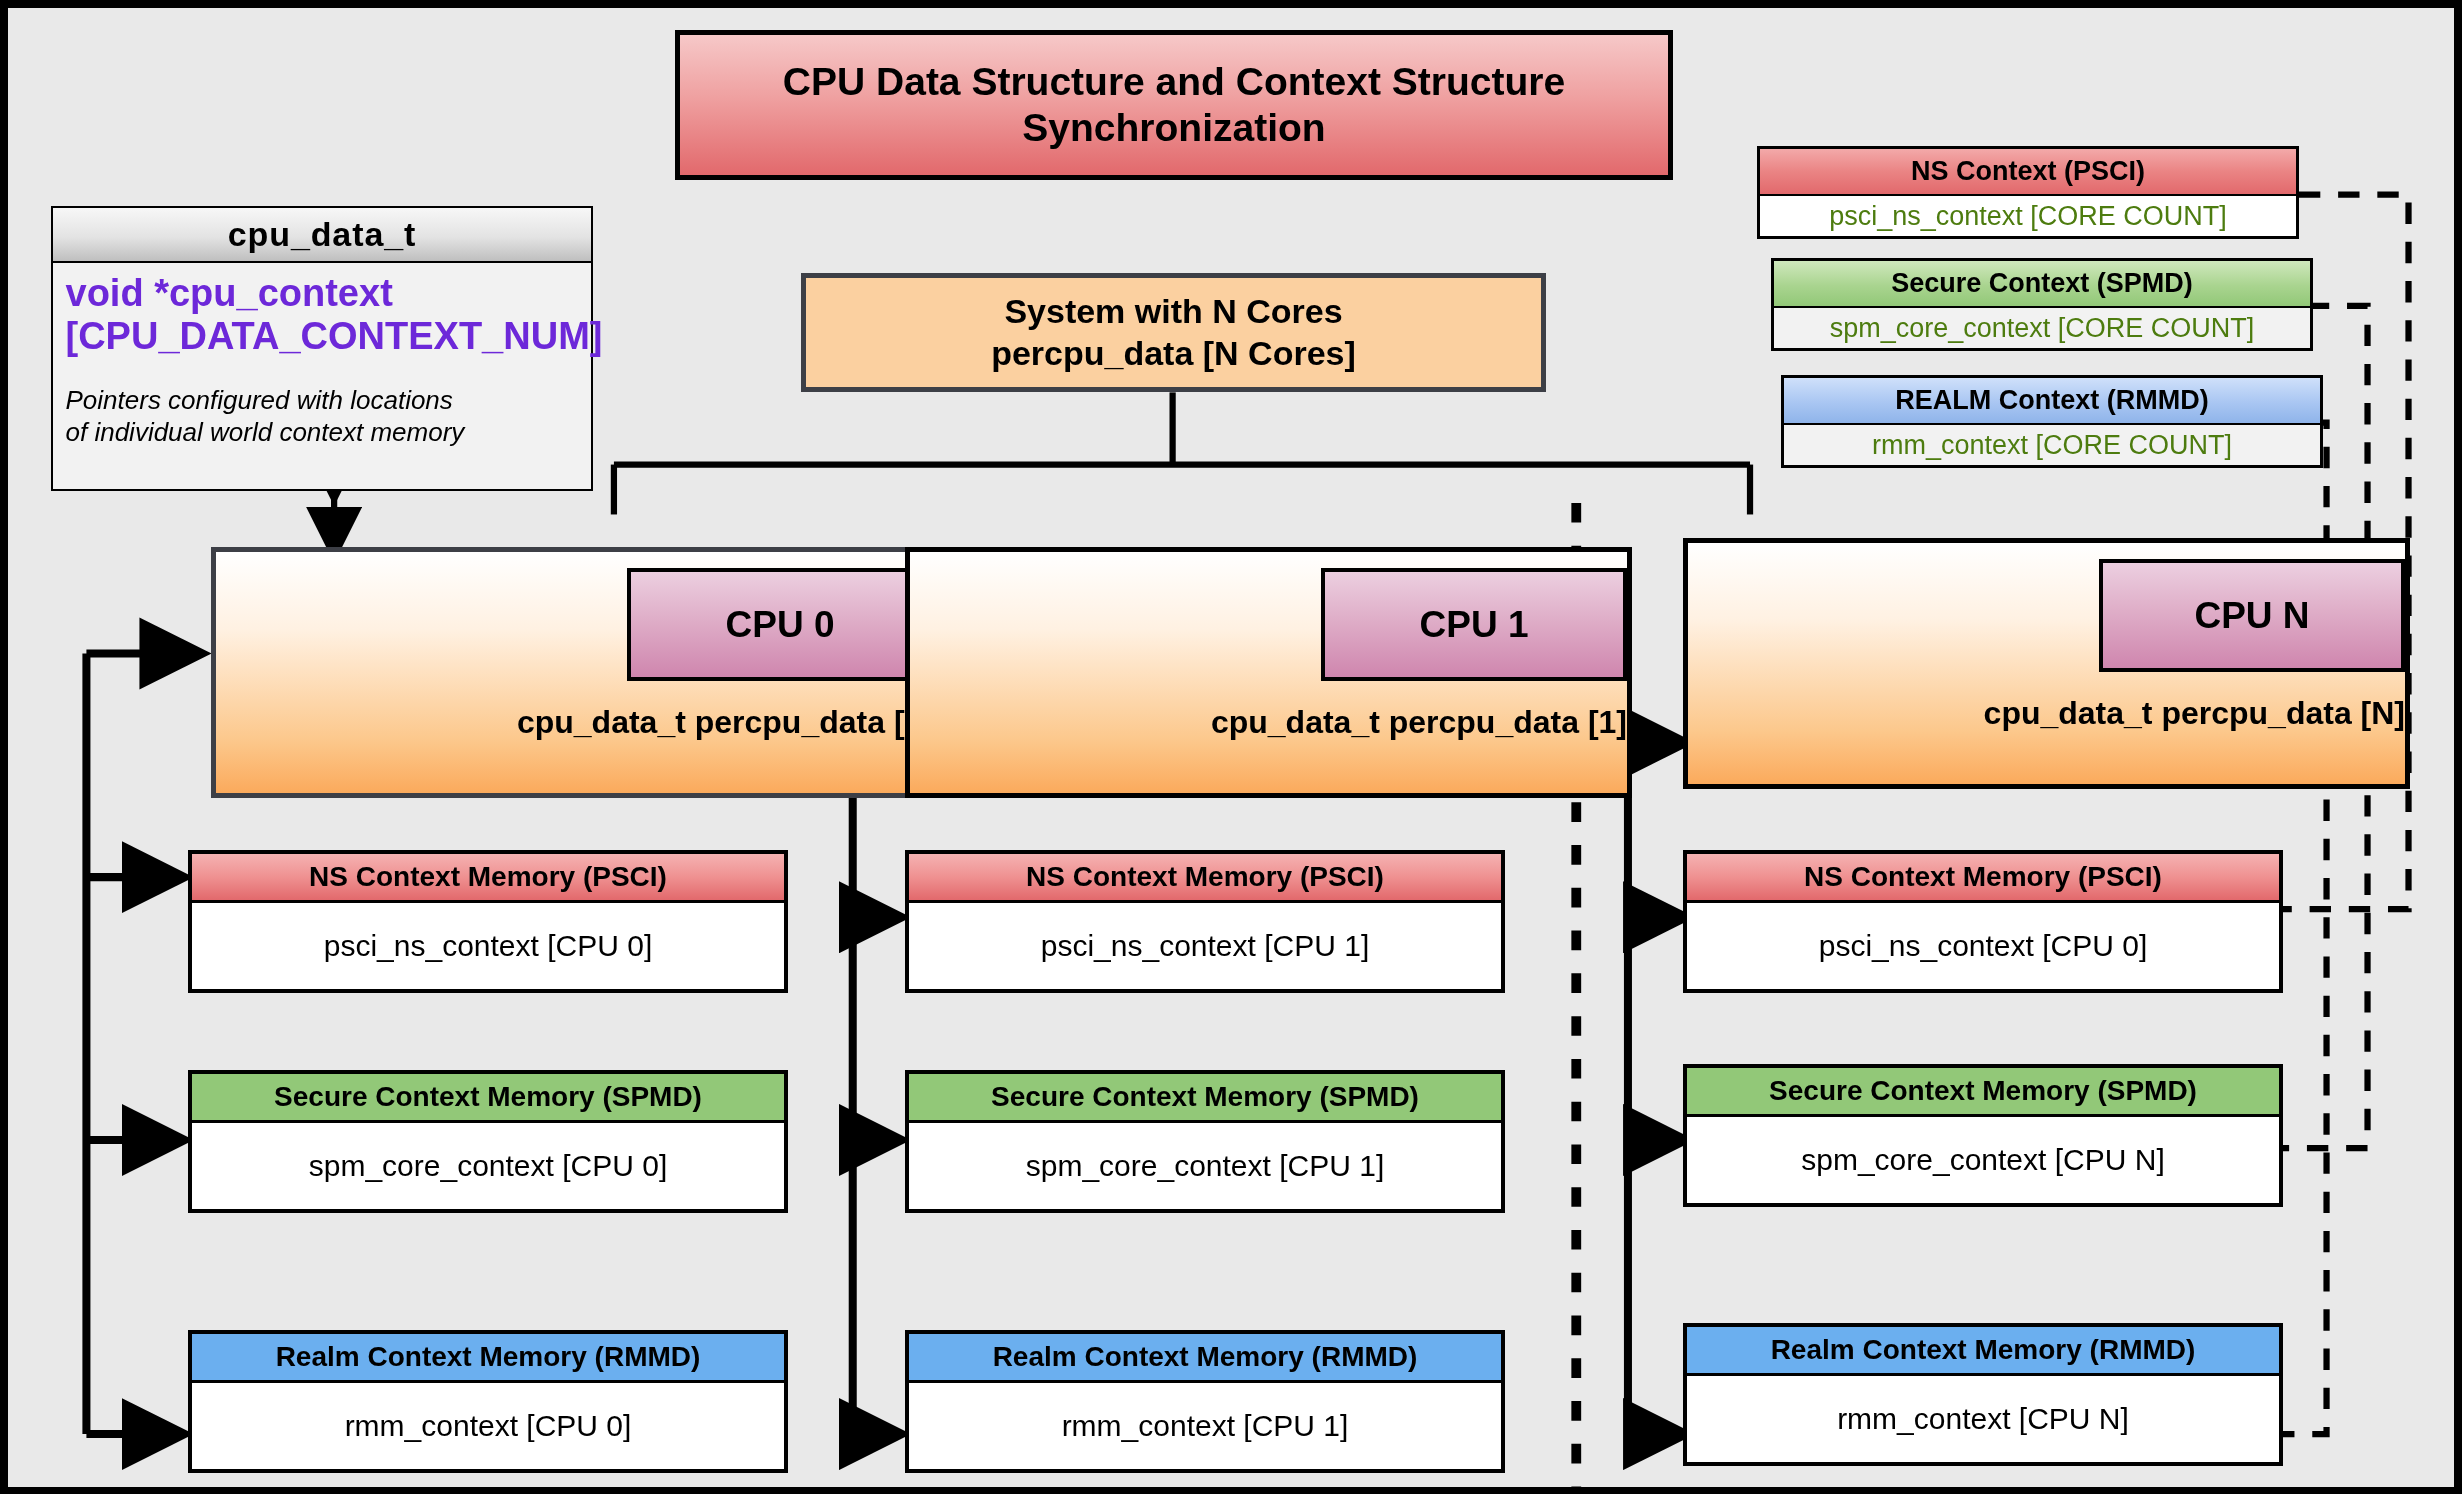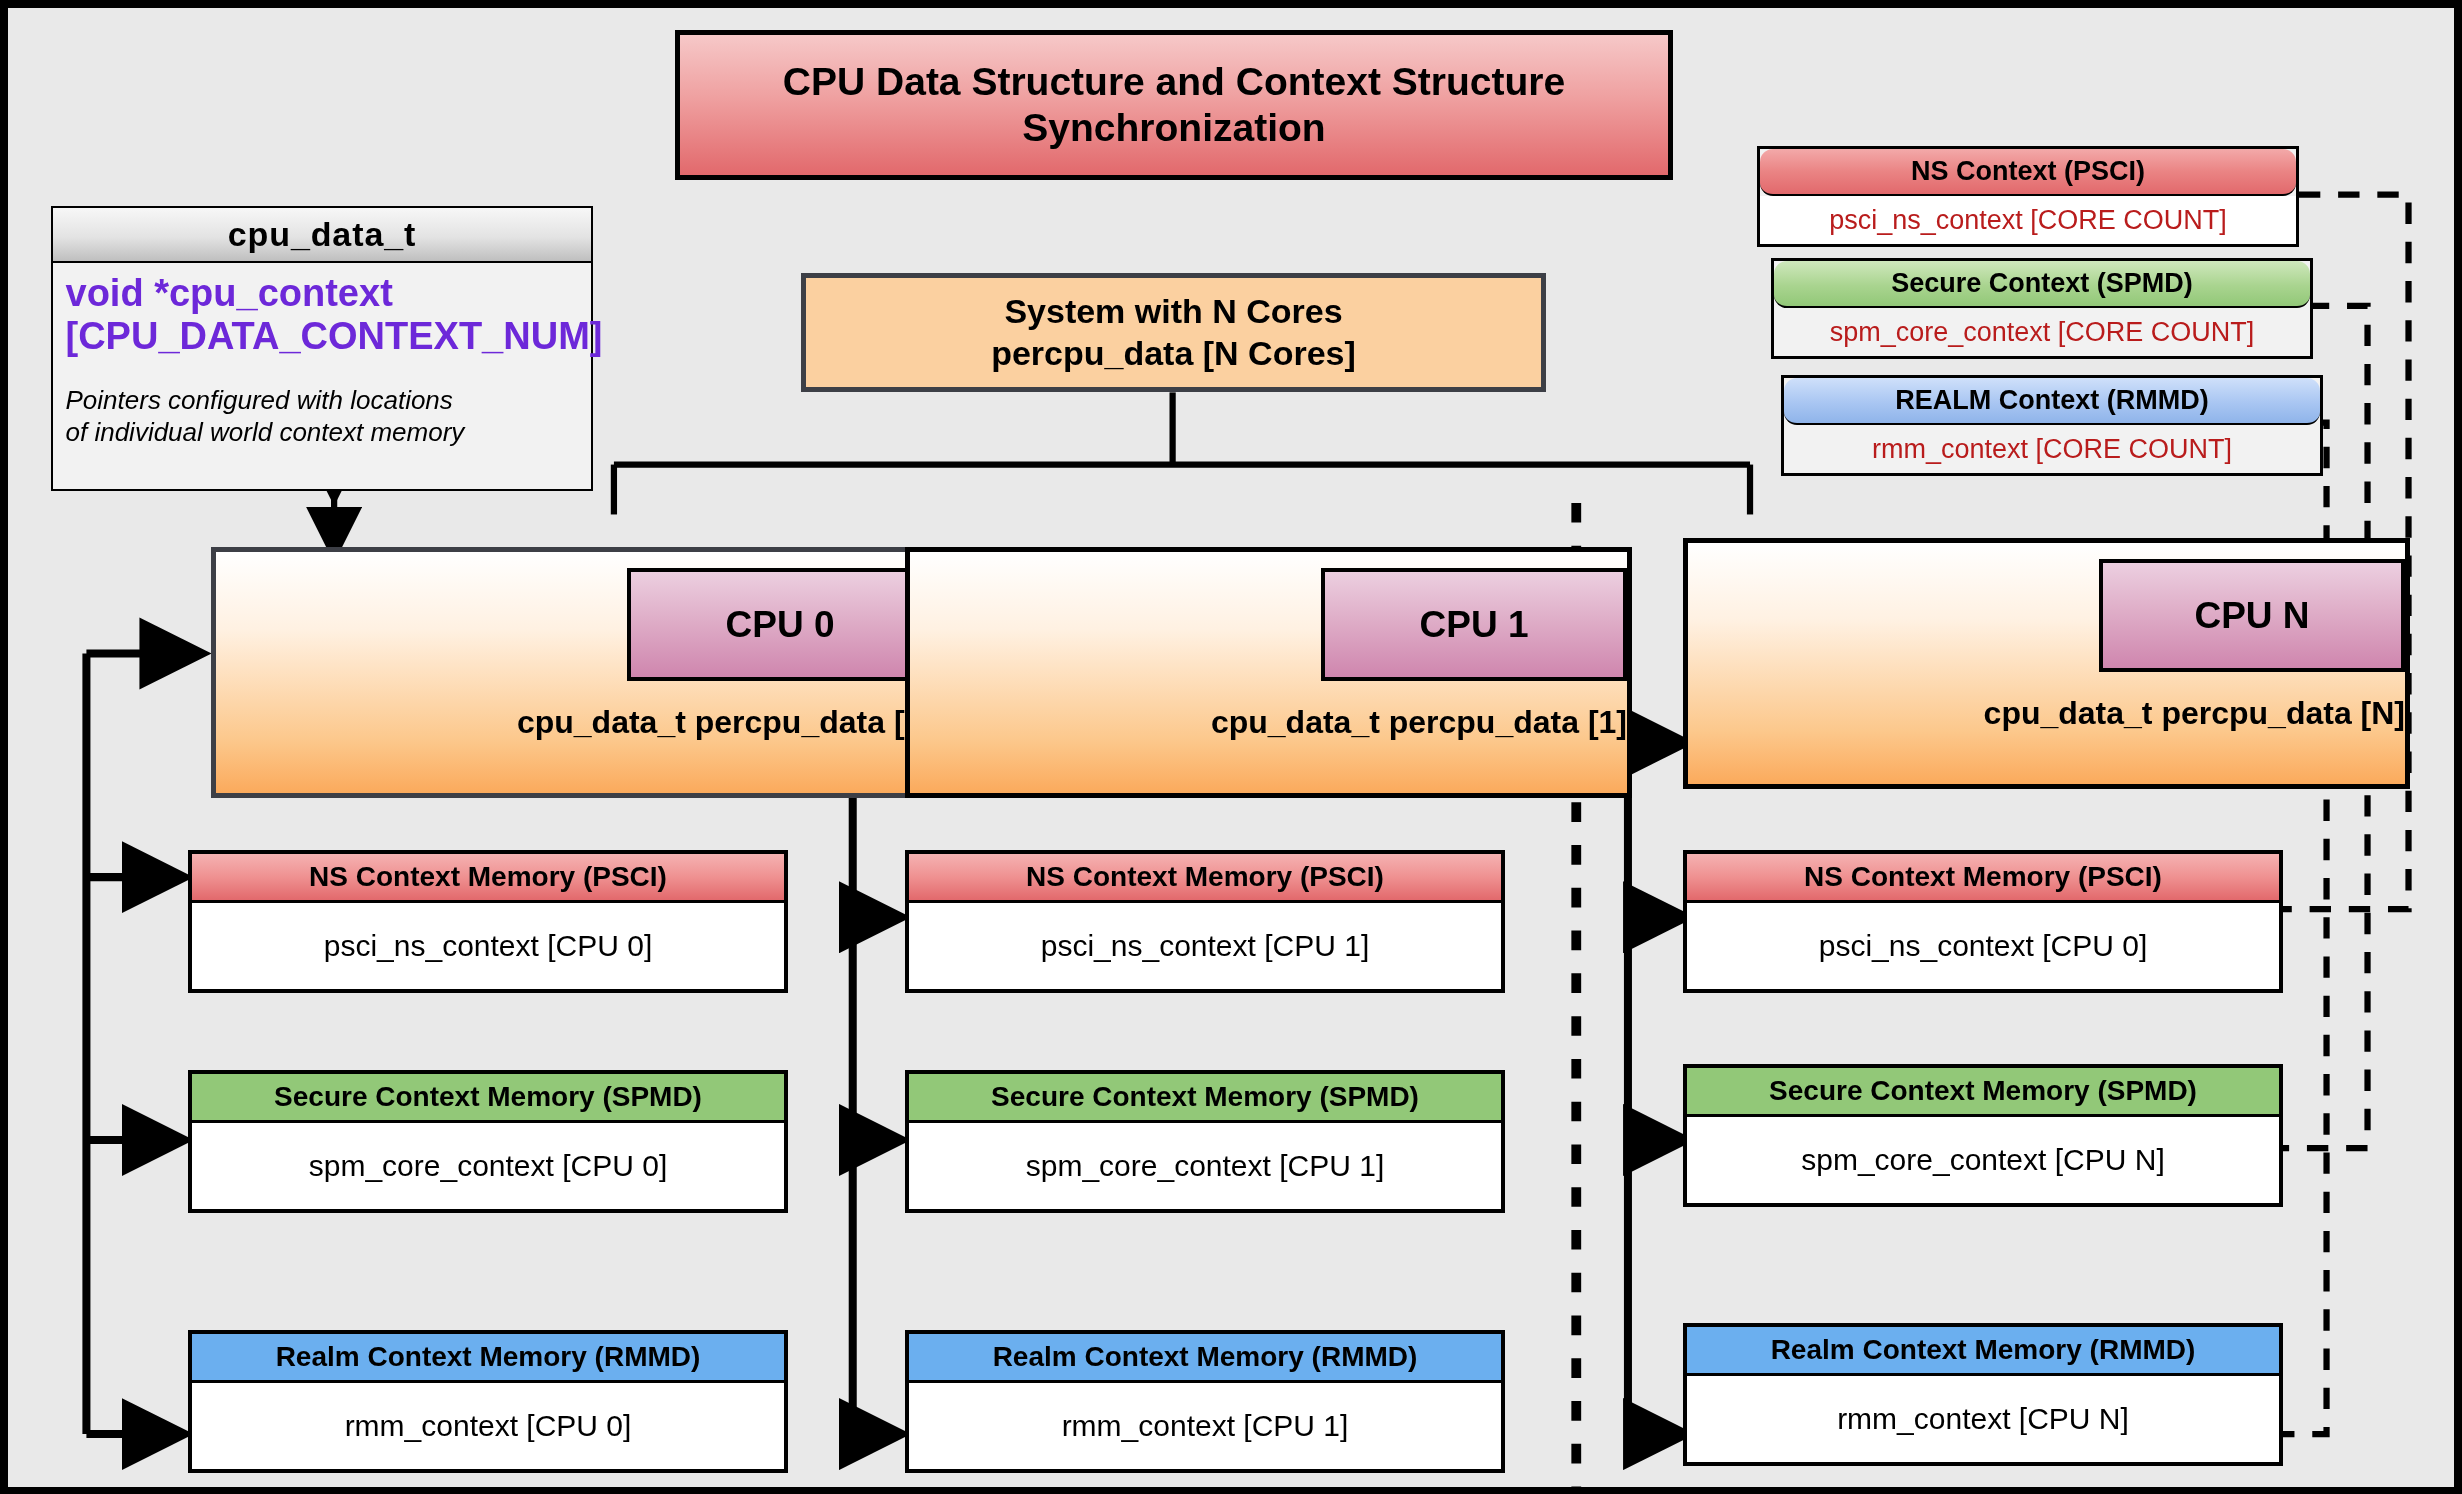--- a/index.html
+++ b/index.html
@@ -51,25 +51,25 @@
     background:#fbd0a0;border:5.3px solid #3d3f46;
     display:flex;flex-direction:column;align-items:center;justify-content:center;
     font-size:34px;font-weight:bold;color:#000;line-height:1.22;
   }
 
   
   .gctx{border:3.6px solid #000;background:#f2f2f2;}
   .gctx-head{
     height:45px;border-bottom:2.7px solid #000;
     display:flex;align-items:center;justify-content:center;
-    font-size:27px;font-weight:bold;color:#000;border-radius:13px;
+    font-size:27px;font-weight:bold;color:#000;
   }
   .gctx-body{
-    height:48px;display:flex;align-items:center;justify-content:center;
-    font-size:27px;color:#b91c1c;
+    height:40px;display:flex;align-items:center;justify-content:center;
+    font-size:27px;color:#4d7c0f;
   }
   .h-ns{background:linear-gradient(180deg,#f3a9a9 0%,#ea8484 50%,#e2696c 100%);}
   .h-se{background:linear-gradient(180deg,#cfe8bd 0%,#a9d48f 55%,#92c878 100%);}
   .h-re{background:linear-gradient(180deg,#cfe0fa 0%,#a9c6f2 55%,#8fb4ea 100%);}
   .gctx-body.white{background:#ffffff;}
 
   
   .cpu-box{
     width:727px;height:251px;
     background:linear-gradient(180deg,#ffffff 0%,#fff1e2 32%,#fcc88c 78%,#fbaa5c 100%);

